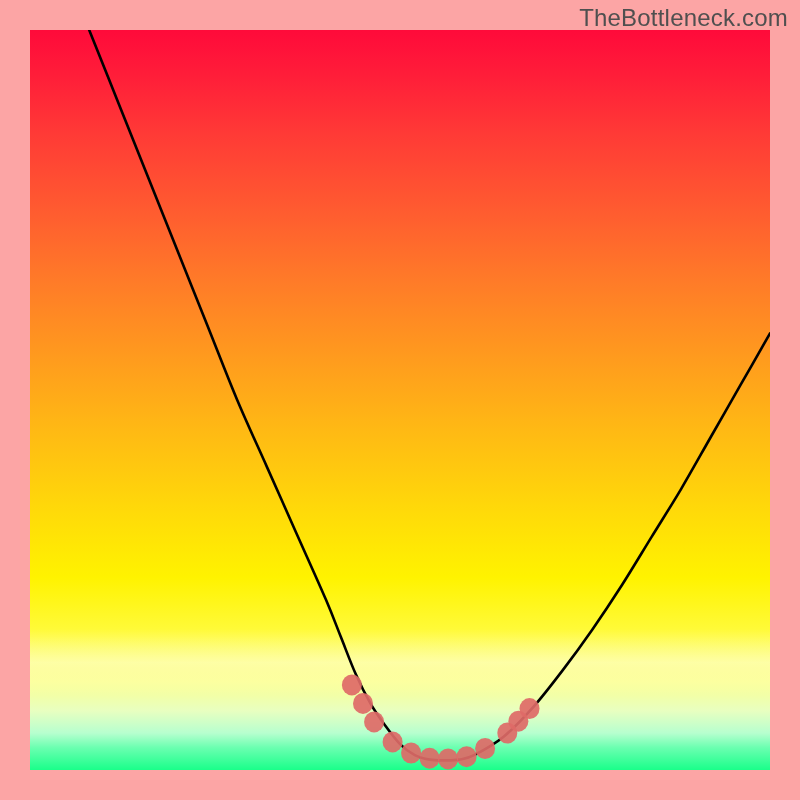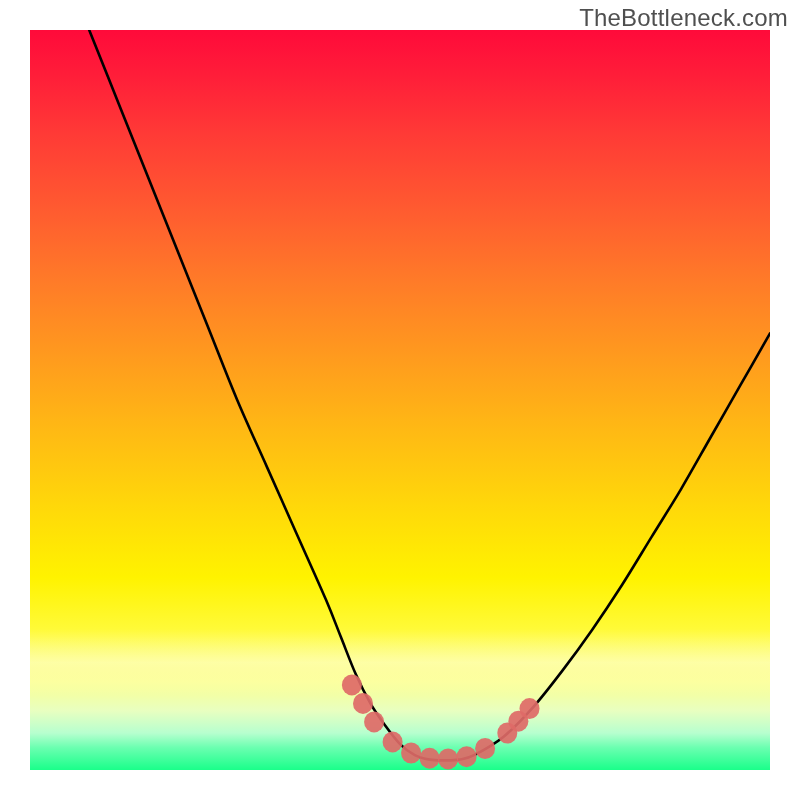--- a/index.html
+++ b/index.html
@@ -7,21 +7,21 @@
     padding: 0;
     width: 800px;
     height: 800px;
     overflow: hidden;
     background: #000;
     font-family: Arial, Helvetica, sans-serif;
   }
   .frame {
     position: absolute;
     inset: 0;
-    background: #ffffff;
+    background: #fca5a5;
   }
   .plot {
     position: absolute;
     left: 30px;
     top: 30px;
     width: 740px;
     height: 740px;
     overflow: hidden;
   }
   

